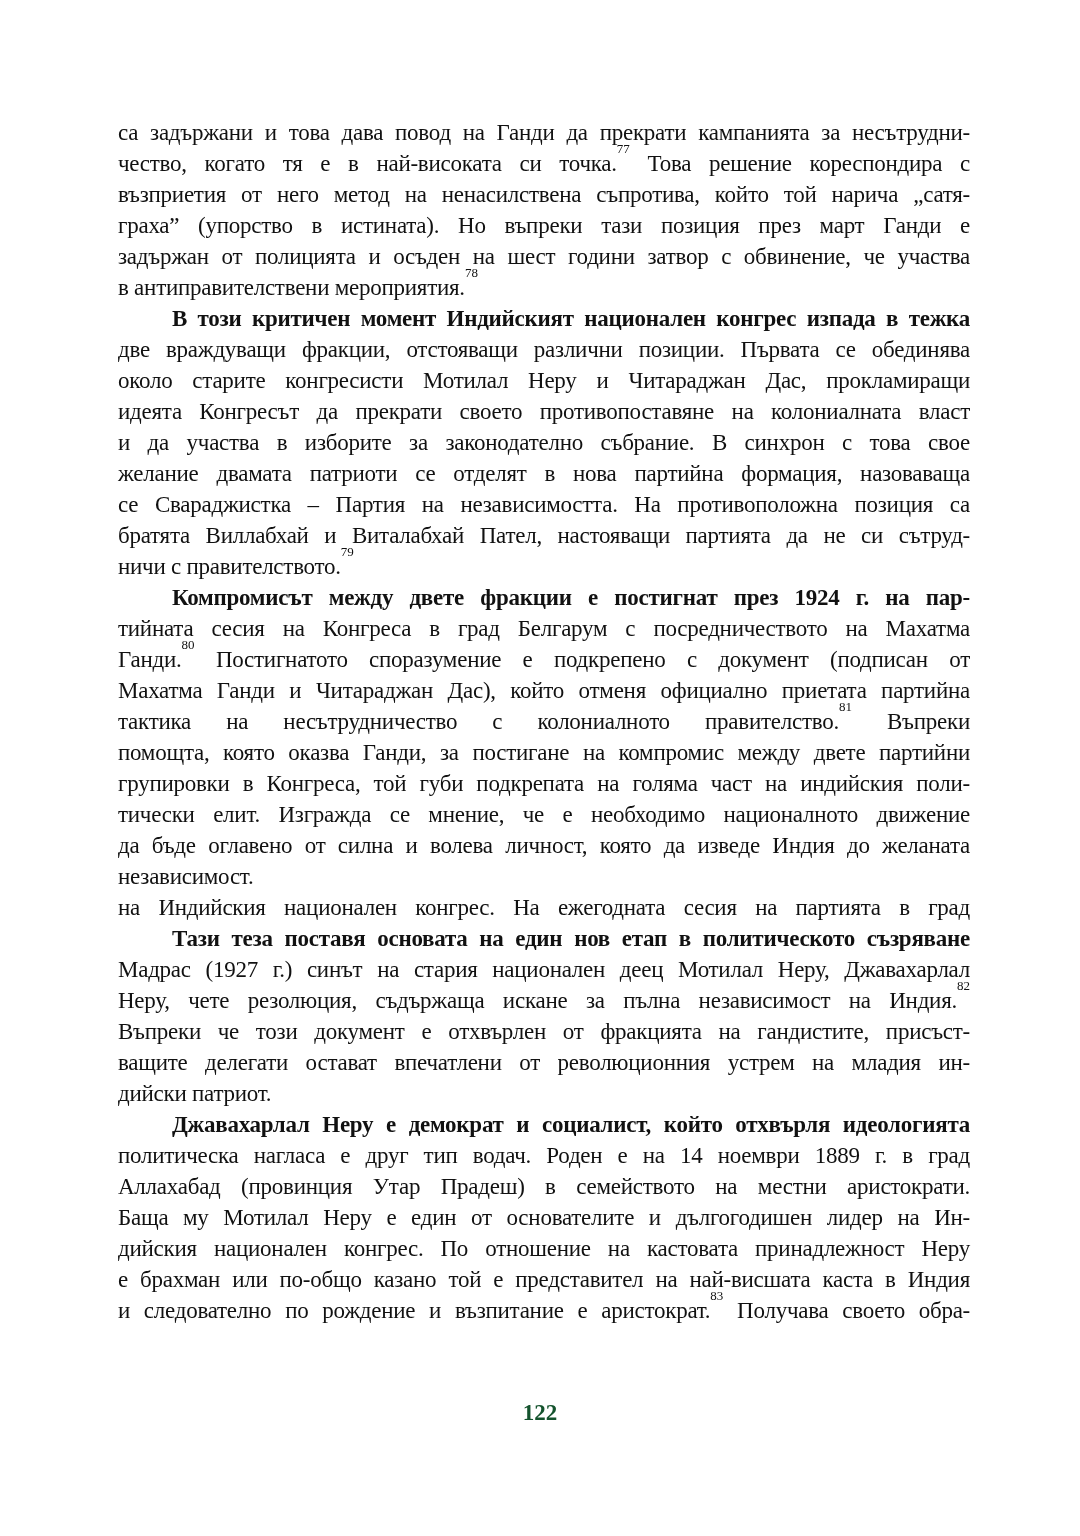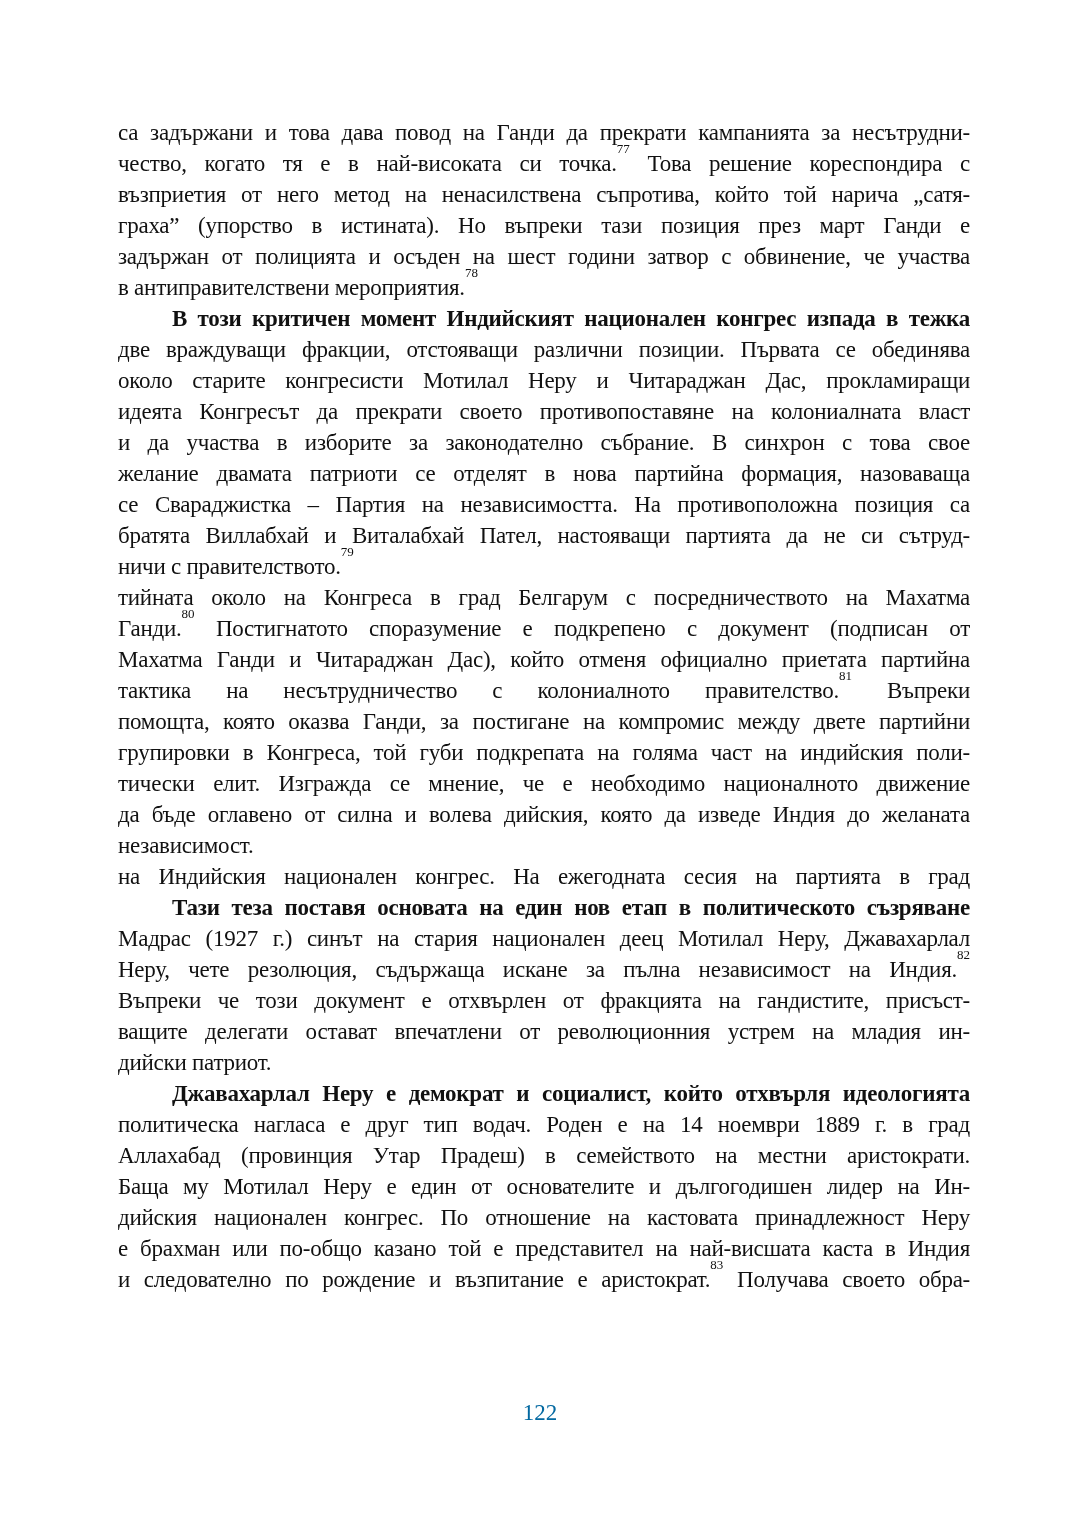--- a/index.html
+++ b/index.html
@@ -52,21 +52,22 @@
   }
   .page-footer {
     position: absolute;
     left: 0;
     top: 1400px;
     width: 100%;
     text-align: center;
   }
   .page-number {
     font-size: 23px;
-    color: #0369a1;
+    color: #14532d;
+    font-weight: bold;
   }
 </style>
 </head>
 <body>
 
 <div class="page">
   <main class="text-block">
       <p class="para">
         <span class="line">са задържани и това дава повод на Ганди да прекрати кампанията за несътрудни-</span>
         <span class="line">чество, когато тя е в най-високата си точка.<sup class="fn">77</sup> Това решение кореспондира с</span>
@@ -80,28 +81,29 @@
         <span class="line">две враждуващи фракции, отстояващи различни позиции. Първата се обединява</span>
         <span class="line">около старите конгресисти Мотилал Неру и Читараджан Дас, прокламиращи</span>
         <span class="line">идеята Конгресът да прекрати своето противопоставяне на колониалната власт</span>
         <span class="line">и да участва в изборите за законодателно събрание. В синхрон с това свое</span>
         <span class="line">желание двамата патриоти се отделят в нова партийна формация, назоваваща</span>
         <span class="line">се Свараджистка – Партия на независимостта. На противоположна позиция са</span>
         <span class="line">братята Виллабхай и Виталабхай Пател, настояващи партията да не си сътруд-</span>
         <span class="line last">ничи с правителството.<sup class="fn">79</sup></span>
       </p>
       <p class="para">
-        <span class="line">тийната около на Конгреса в град Белгарум с посредничеството на Махатма</span>
+        <span class="line indent">Компромисът между двете фракции е постигнат през 1924 г. на пар-</span>
+        <span class="line">тийната сесия на Конгреса в град Белгарум с посредничеството на Махатма</span>
         <span class="line">Ганди.<sup class="fn">80</sup> Постигнатото споразумение е подкрепено с документ (подписан от</span>
         <span class="line">Махатма Ганди и Читараджан Дас), който отменя официално приетата партийна</span>
         <span class="line">тактика на несътрудничество с колониалното правителство.<sup class="fn">81</sup> Въпреки</span>
         <span class="line">помощта, която оказва Ганди, за постигане на компромис между двете партийни</span>
         <span class="line">групировки в Конгреса, той губи подкрепата на голяма част на индийския поли-</span>
         <span class="line">тически елит. Изгражда се мнение, че е необходимо националното движение</span>
-        <span class="line">да бъде оглавено от силна и волева дийския, която да изведе Индия до желаната</span>
+        <span class="line">да бъде оглавено от силна и волева личност, която да изведе Индия до желаната</span>
         <span class="line last">независимост.</span>
       </p>
       <p class="para">
         <span class="line">на Индийския национален конгрес. На ежегодната сесия на партията в град</span>
         <span class="line indent">Тази теза поставя основата на един нов етап в политическото съзряване</span>
         <span class="line">Мадрас (1927 г.) синът на стария национален деец Мотилал Неру, Джавахарлал</span>
         <span class="line">Неру, чете резолюция, съдържаща искане за пълна независимост на Индия.<sup class="fn">82</sup></span>
         <span class="line">Въпреки че този документ е отхвърлен от фракцията на гандистите, присъст-</span>
         <span class="line">ващите делегати остават впечатлени от революционния устрем на младия ин-</span>
         <span class="line last">дийски патриот.</span>

